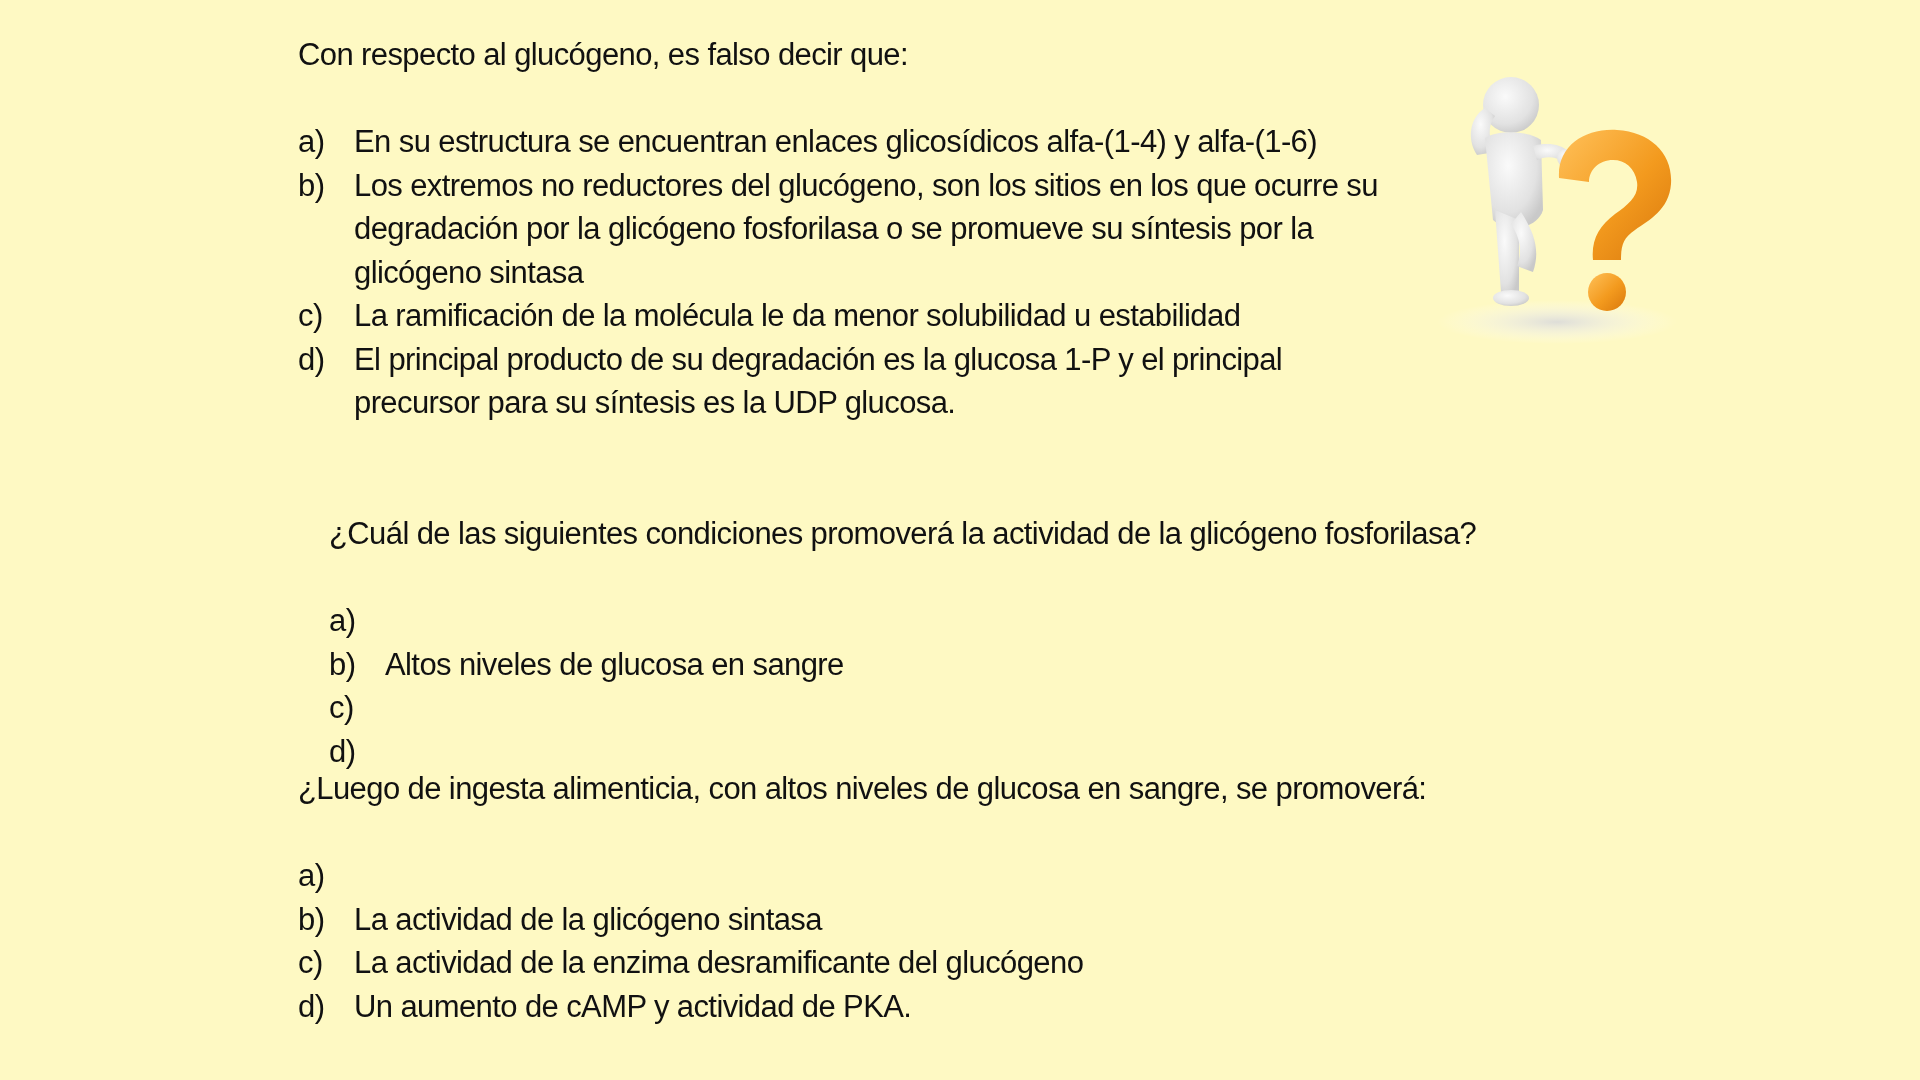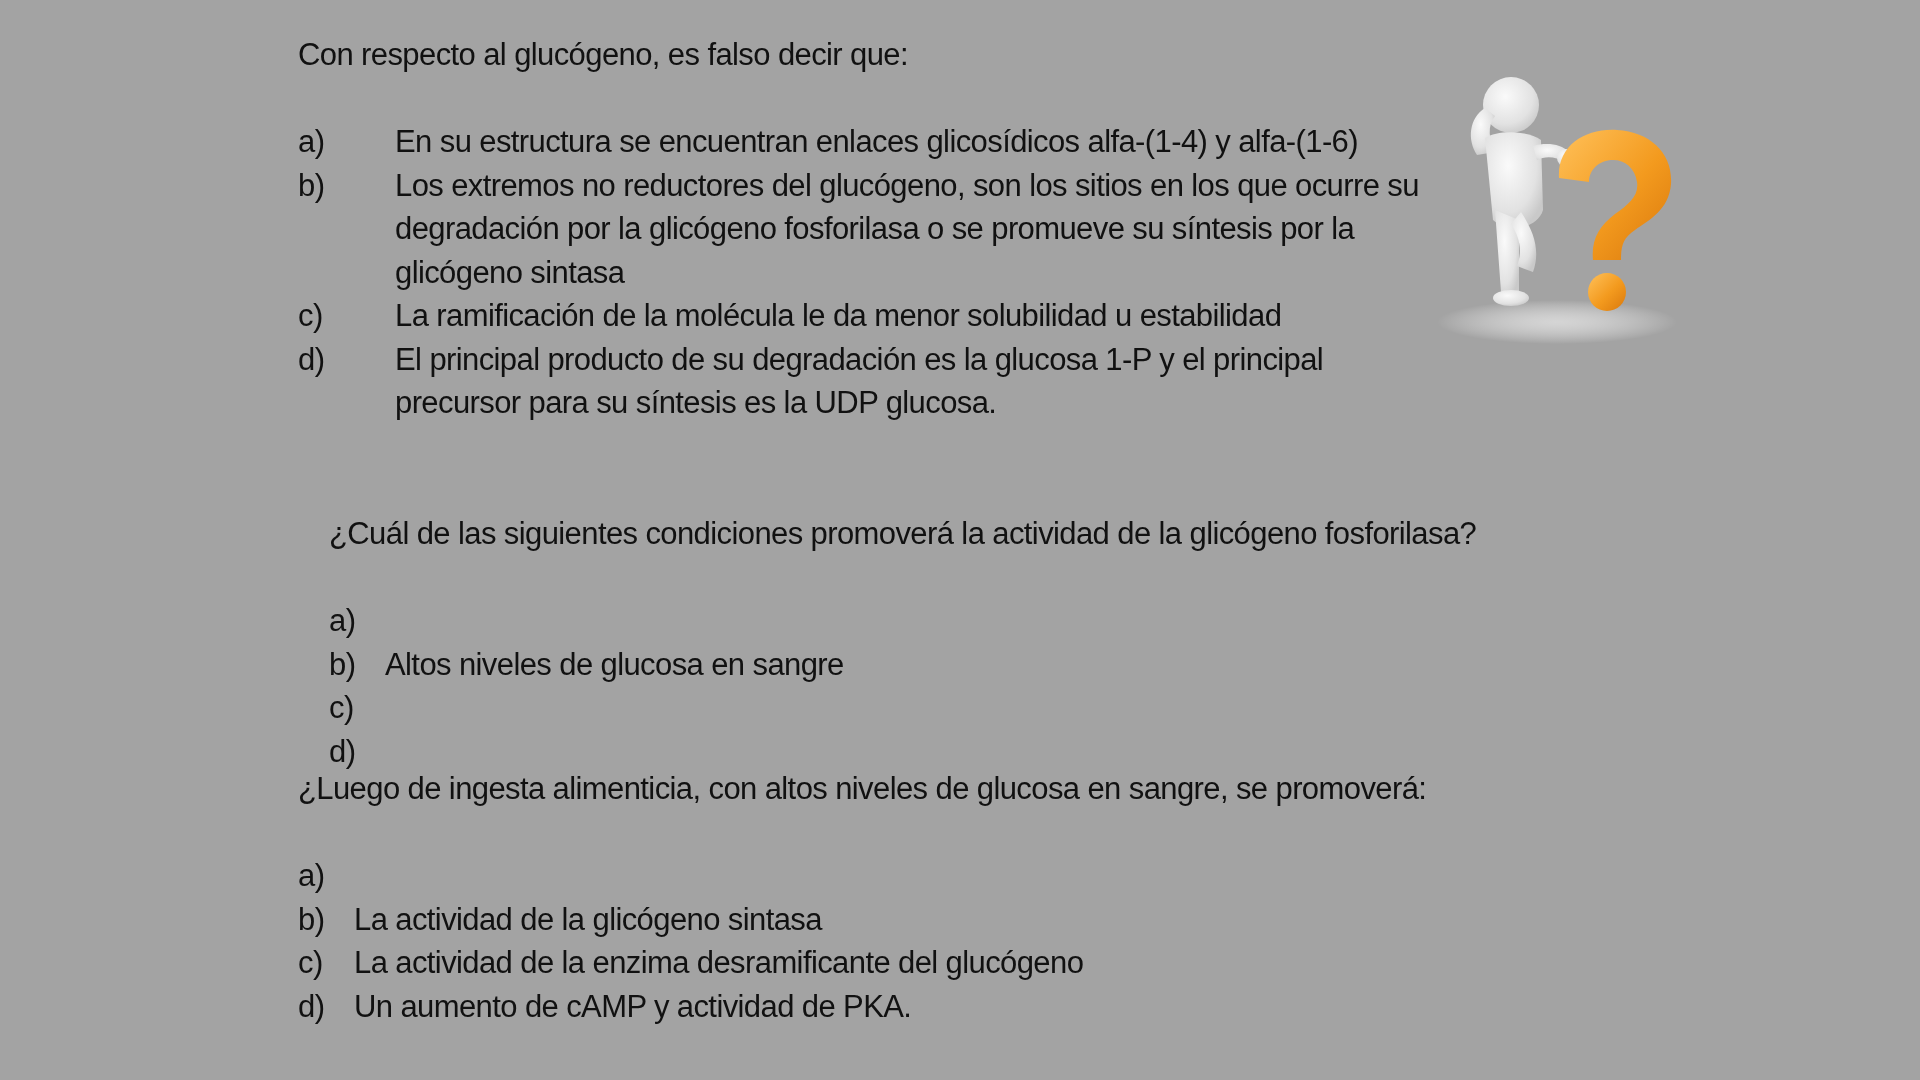--- a/index.html
+++ b/index.html
@@ -11,21 +11,21 @@
     overflow: hidden;
   }
   body {
     position: relative;
     font-family: "Liberation Sans", "DejaVu Sans", sans-serif;
     color: #111111;
   }
   .slide {
     position: absolute;
     inset: 0;
-    background: #a3a3a3;
+    background: #fef9c3;
   }
   .block {
     position: absolute;
     font-size: 31px;
     letter-spacing: -0.6px;
     line-height: 43.5px;
   }
   .q-title {
     margin: 0;
     font-weight: normal;
@@ -43,21 +43,21 @@
   }
   .opt-letter {
     flex: 0 0 56px;
     display: inline-block;
   }
   .opt-text {
     display: inline-block;
   }
   #q1 { left: 298px; top: 33px; }
   #q1 .opts { margin-top: 43.5px; }
-  #q1 .opt-text { width: 1040px; margin-left: 41px; }
+  #q1 .opt-text { width: 1040px; }
   #q2 { left: 329px; top: 512px; }
   #q2 .opts { margin-top: 43.5px; }
   #q3 { left: 298px; top: 767px; }
   #q3 .opts { margin-top: 43.5px; }
   .thinker {
     position: absolute;
     left: 1437px;
     top: 60px;
     width: 252px;
     height: 290px;

